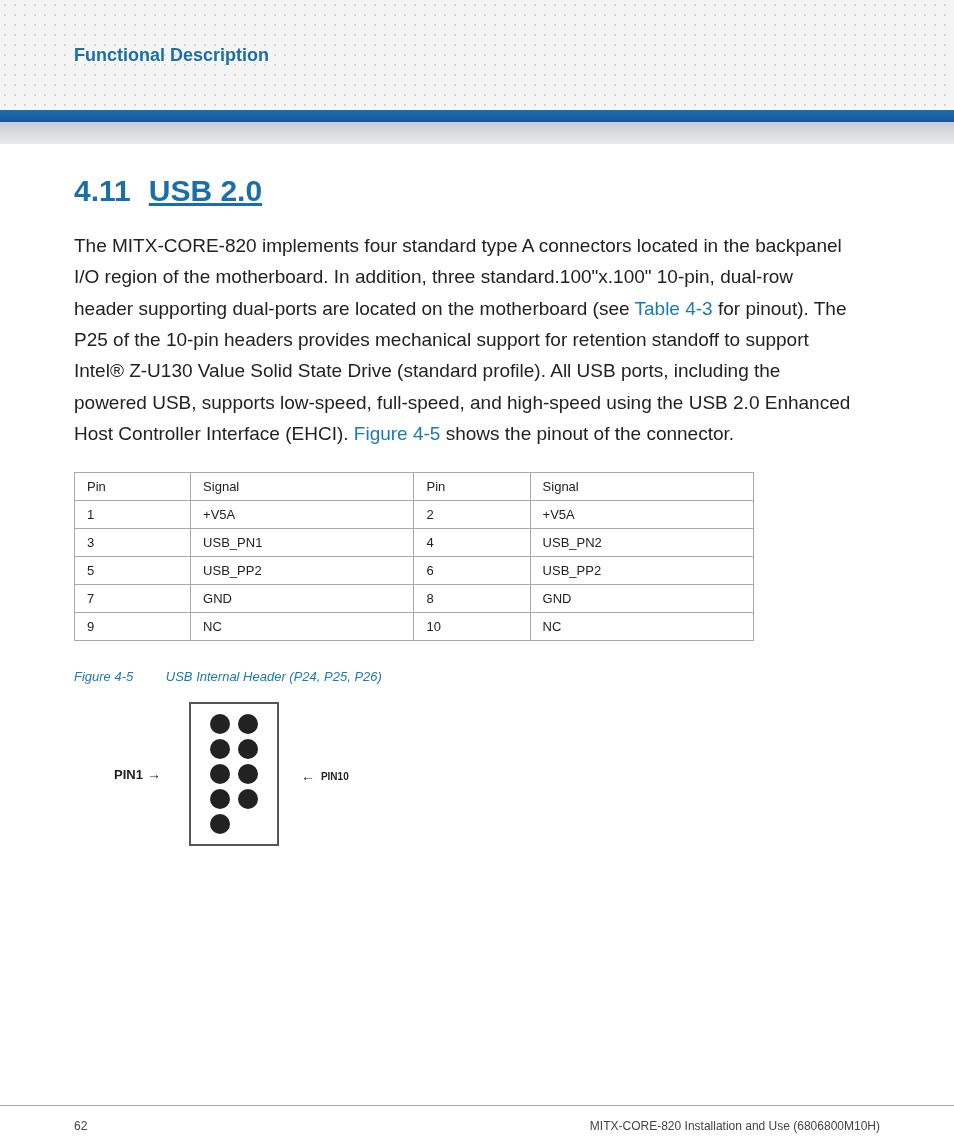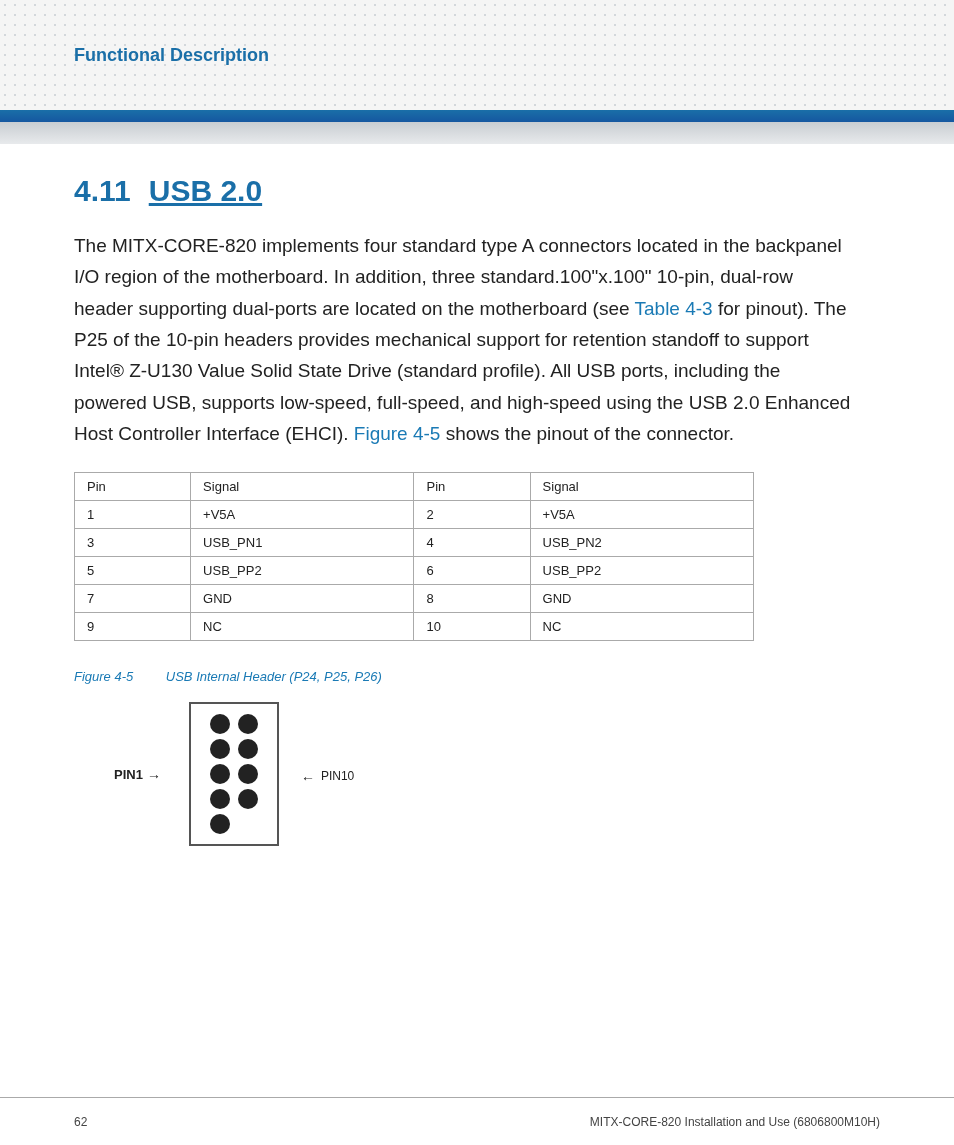--- a/index.html
+++ b/index.html
@@ -176,32 +176,32 @@
       display: flex;
       align-items: center;
       gap: 6px;
       margin-top: 4px;
     }
     .arrow-left {
       font-size: 14px;
       color: #222;
     }
     .pin10-label {
-      font-size: 12px;
-      font-weight: normal;
+      font-size: 10px;
+      font-weight: bold;
       color: #222;
     }
 
     
     .footer {
       position: absolute;
       bottom: 0;
       left: 0;
       right: 0;
-      height: 48px;
+      height: 40px;
       border-top: 1.5px solid #aaa;
       display: flex;
       align-items: center;
       padding: 0 74px;
       justify-content: space-between;
       font-size: 12px;
       color: #444;
     }
   </style>
 </head>

